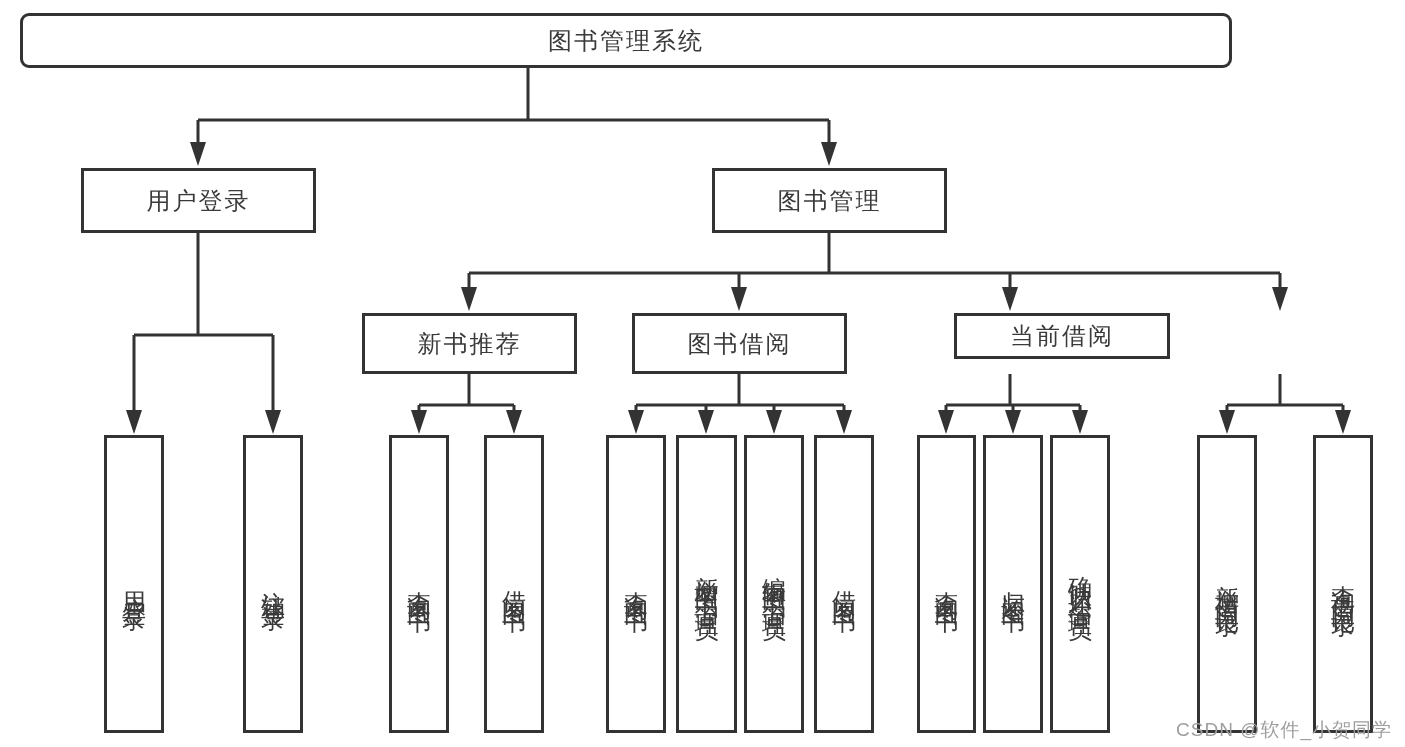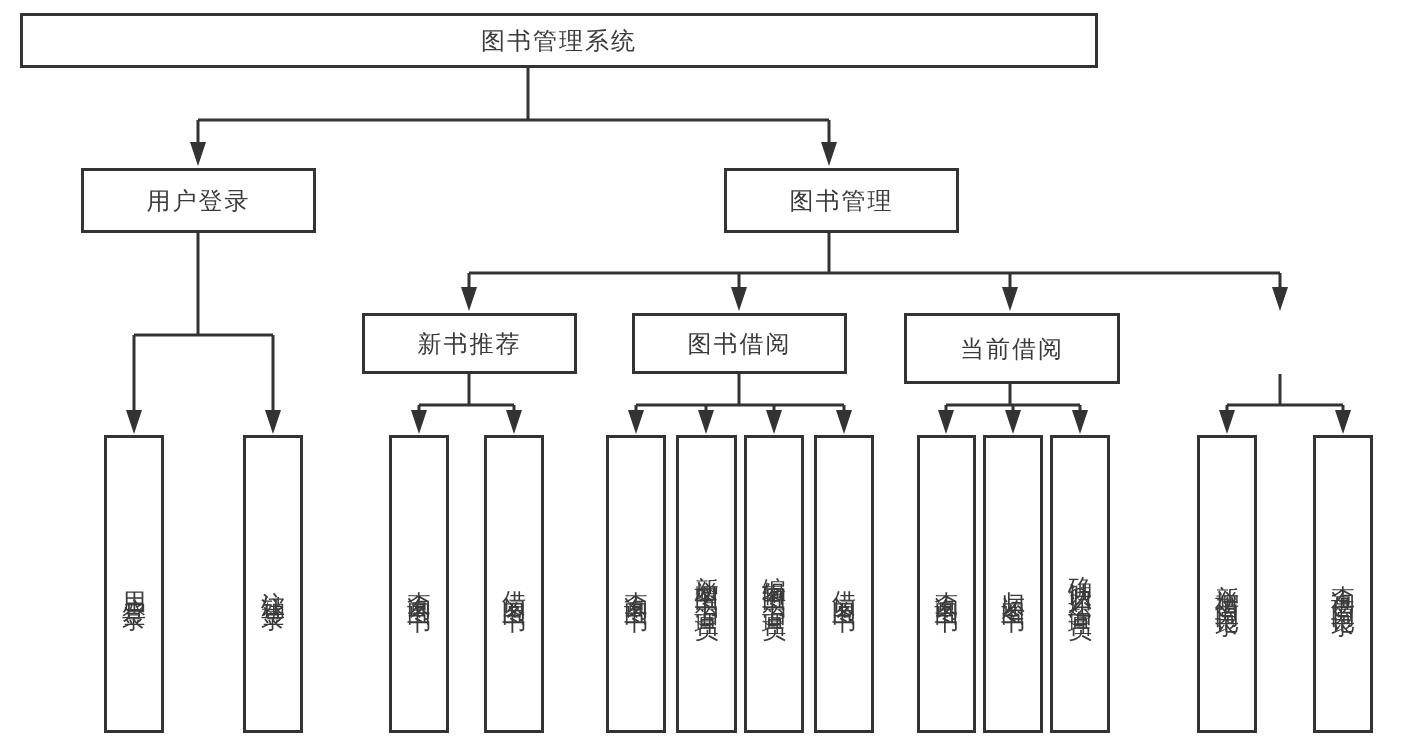--- a/index.html
+++ b/index.html
@@ -72,28 +72,28 @@
              M461 287 L477 287 L469 311 Z  M731 287 L747 287 L739 311 Z
              M1002 287 L1018 287 L1010 311 Z  M1272 287 L1288 287 L1280 311 Z
              M411 410 L427 410 L419 434 Z  M506 410 L522 410 L514 434 Z
              M628 410 L644 410 L636 434 Z  M698 410 L714 410 L706 434 Z
              M766 410 L782 410 L774 434 Z  M836 410 L852 410 L844 434 Z
              M938 410 L954 410 L946 434 Z  M1005 410 L1021 410 L1013 434 Z
              M1072 410 L1088 410 L1080 434 Z
              M1219 410 L1235 410 L1227 434 Z  M1335 410 L1351 410 L1343 434 Z" fill="#333333" stroke="none"></path>
   </svg>
 
-  <div class="box h-node" style="left:20px; top:13px; width:1078px; height:55px;">图书管理系统</div>
+  <div class="box h-node" style="left:20px; top:13px; width:1212px; height:55px;border-radius:9px;">图书管理系统</div>
 
   <div class="box h-node" style="left:81px; top:168px; width:235px; height:65px;">用户登录</div>
-  <div class="box h-node" style="left:712px; top:168px; width:235px; height:65px;margin-left:12px;">图书管理</div>
+  <div class="box h-node" style="left:712px; top:168px; width:235px; height:65px;">图书管理</div>
 
   <div class="box h-node" style="left:632px; top:313px; width:215px; height:61px;">图书借阅</div>
   <div class="box h-node" style="left:362px; top:313px; width:215px; height:61px;">新书推荐</div>
-  <div class="box h-node" style="left:904px; top:313px; width:216px; height:71px;">当前借阅</div>
+  <div class="box h-node" style="left:954px; top:313px; width:216px; height:46px;">当前借阅</div>
 
   <div class="box v-node" style="left:104px; top:435px; width:60px; height:298px;">
     <span>用户登录</span>
   </div>
   <div class="box v-node" style="left:243px; top:435px; width:60px; height:298px;">
     <span>注销登录</span>
   </div>
 
   <div class="box v-node" style="left:389px; top:435px; width:60px; height:298px;">
     <span>查询图书</span>
@@ -125,13 +125,14 @@
     <span>确认归还（管理员）</span>
   </div>
 
   <div class="box v-node" style="left:1197px; top:435px; width:60px; height:298px;">
     <span>新增借阅记录</span>
   </div>
   <div class="box v-node" style="left:1313px; top:435px; width:60px; height:298px;">
     <span>查询借阅记录</span>
   </div>
 
+  <div id="watermark">CSDN @软件_小贺同学</div>
 </div>
 
 </body></html>

